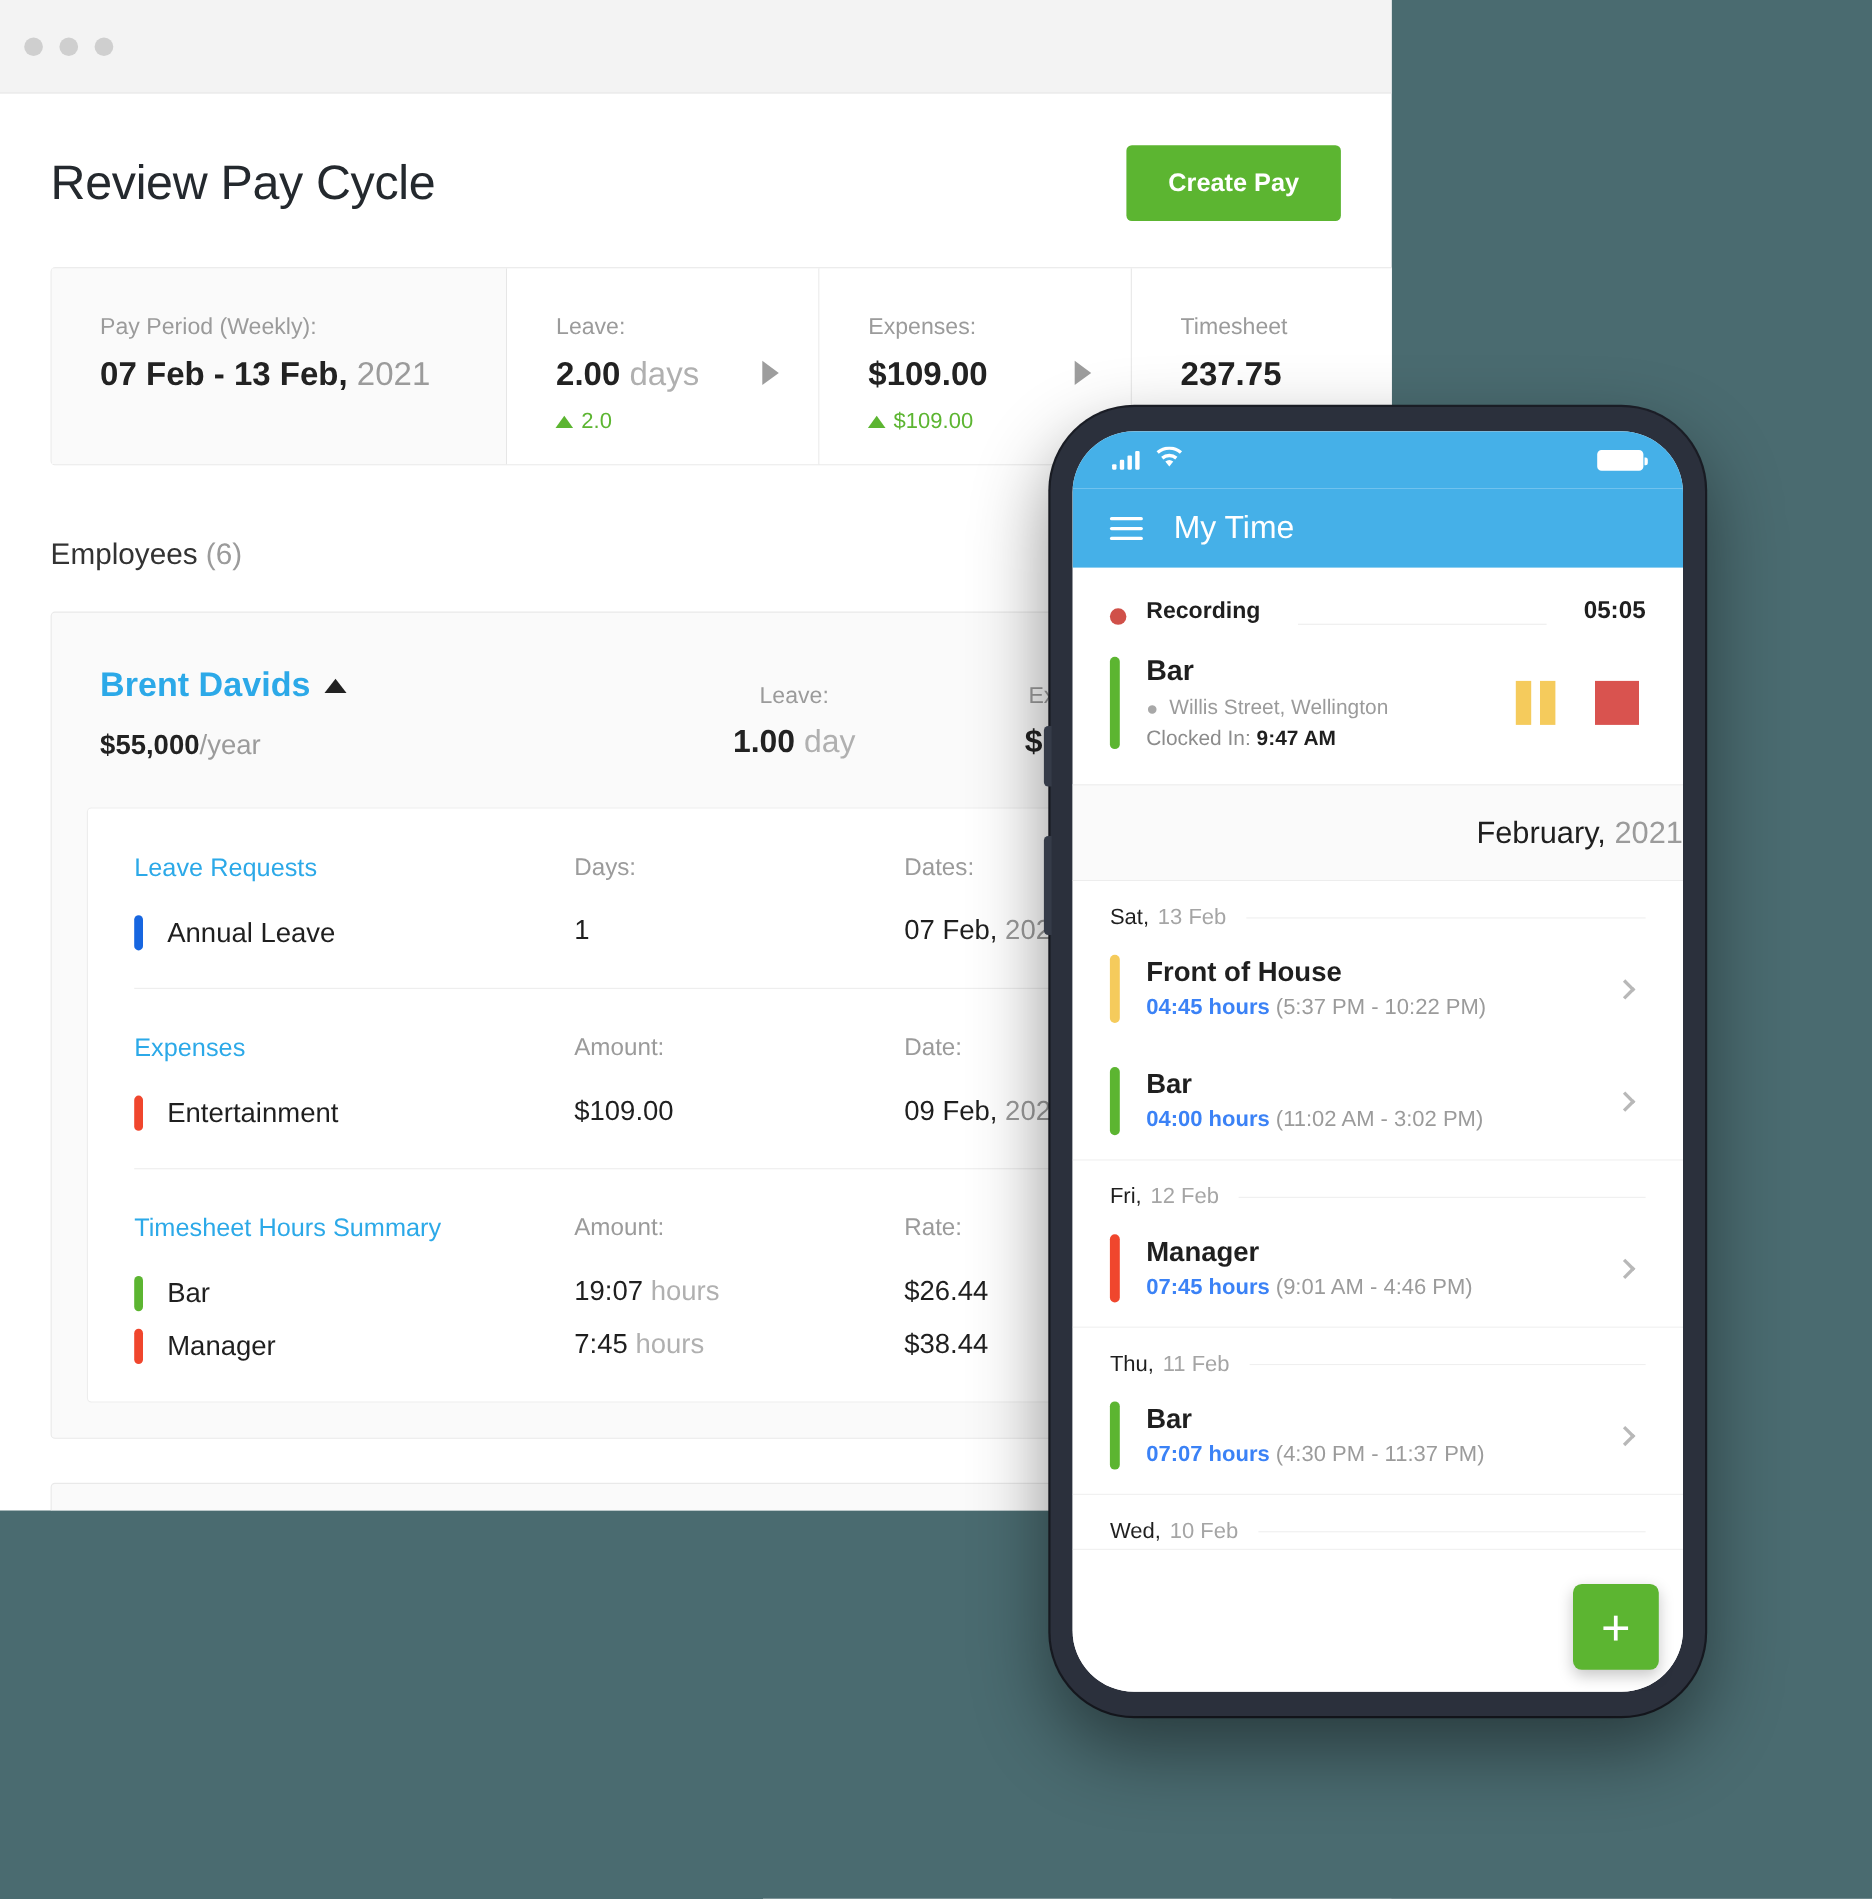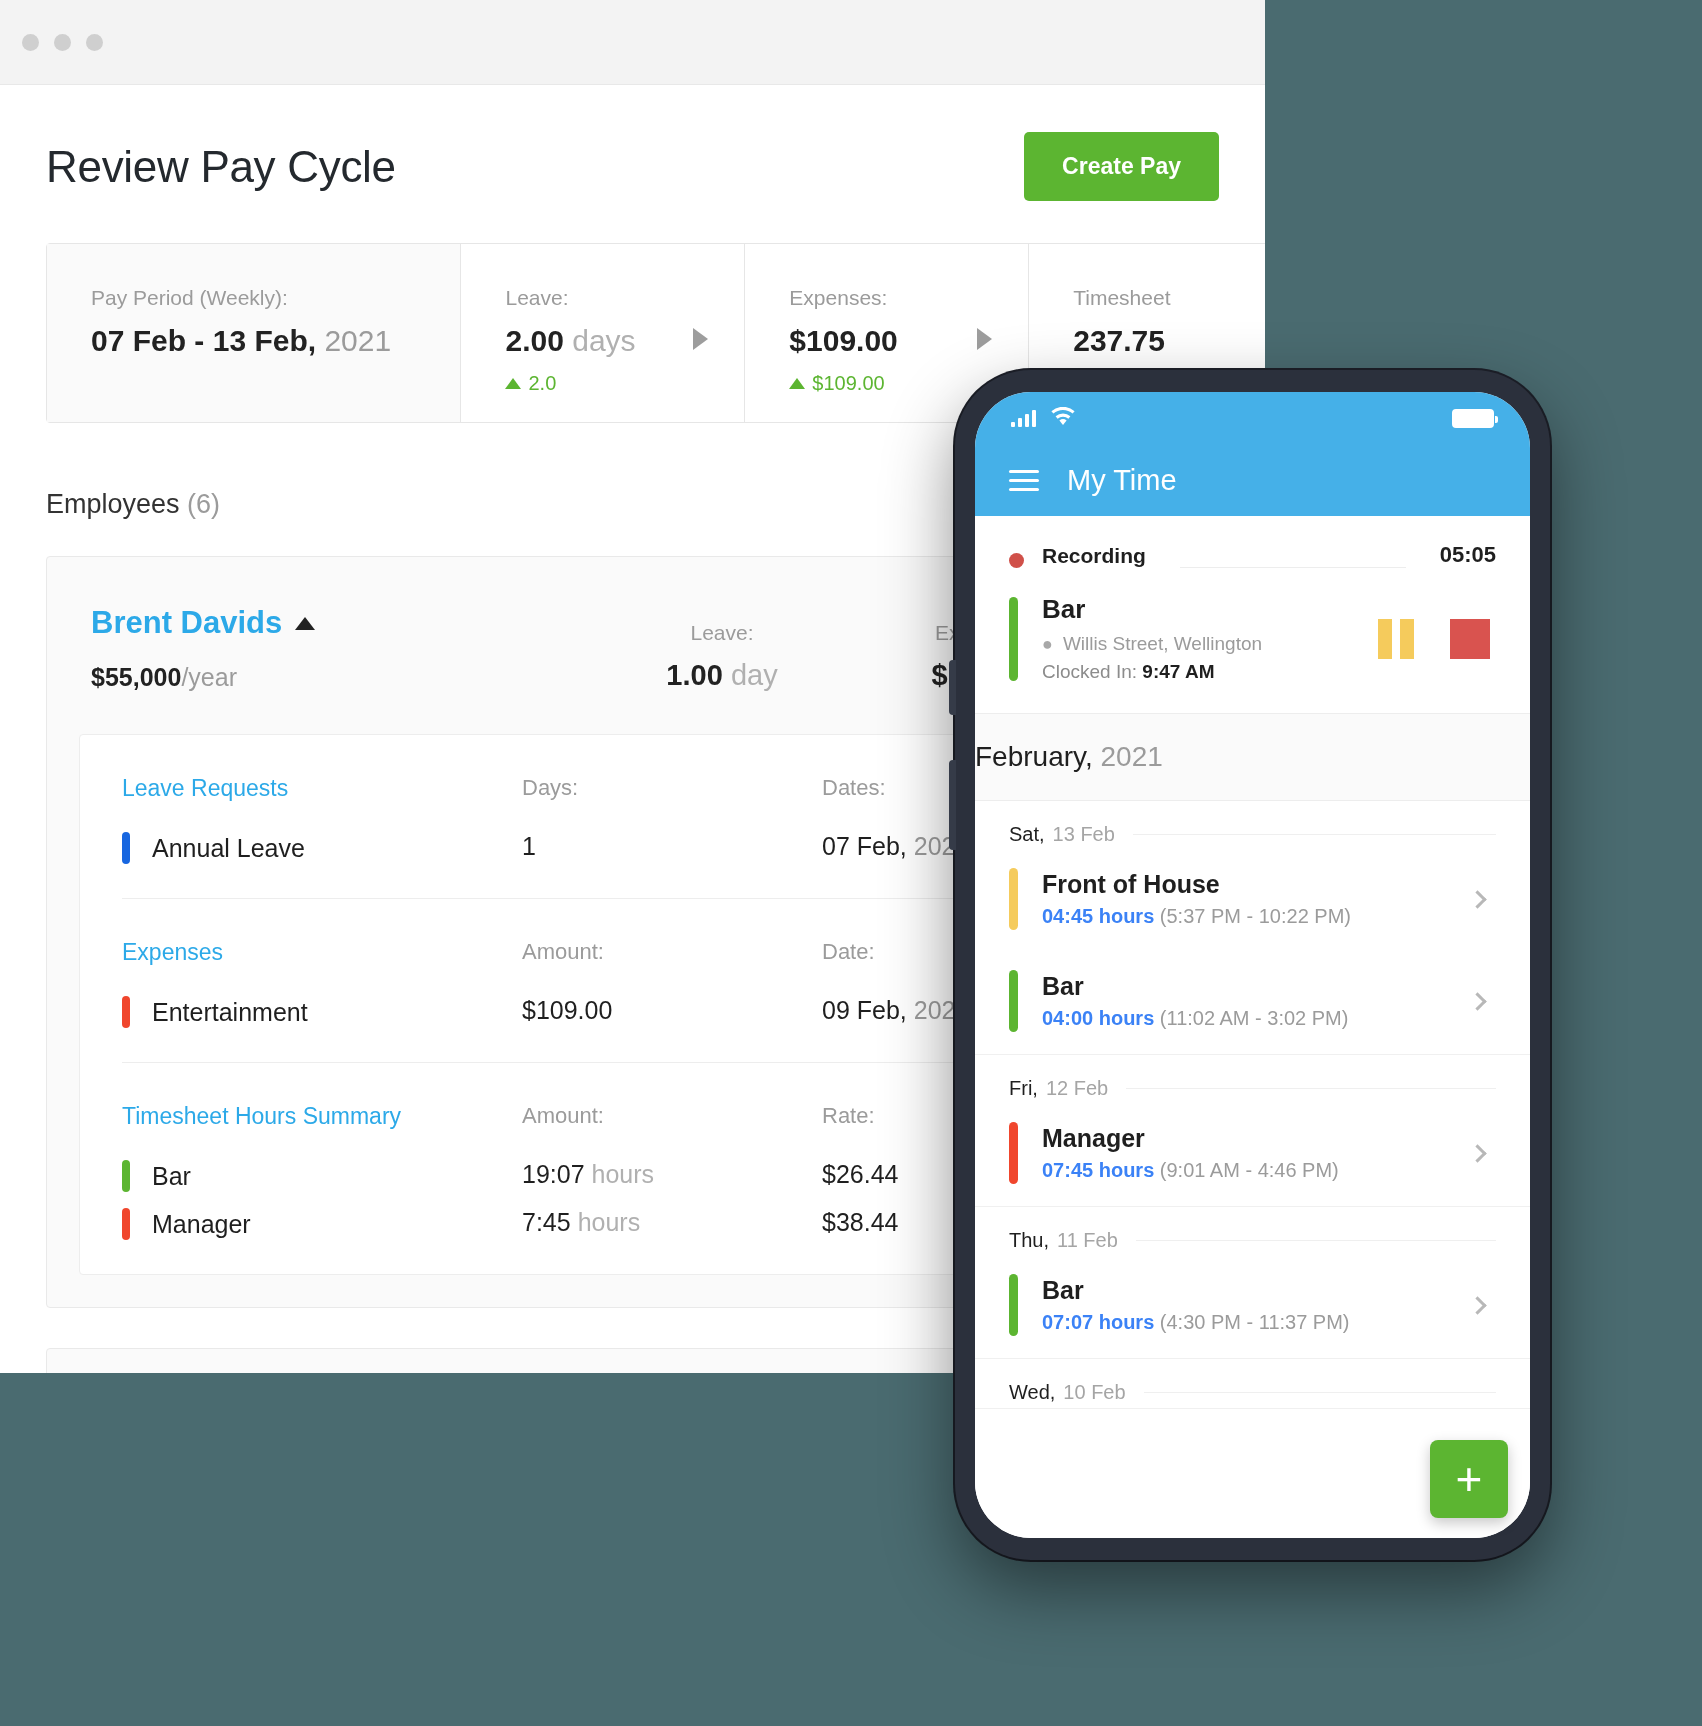--- a/index.html
+++ b/index.html
@@ -200,21 +200,21 @@
   #recording-clockin { margin-top: 6px; font-size: 19px; color: #8c8c8c; }
   #recording-clockin b { color: #1f1f1f; }
   #pause-button {
     display: flex; gap: 8px; margin-right: 36px; cursor: pointer;
   }
   #pause-button i { width: 14px; height: 40px; background: #f5cb5c; display: block; }
   #stop-button { width: 40px; height: 40px; background: #d9534f; margin-right: 6px; cursor: pointer; }
 
   #month-bar {
     background: #fafafa; border-top: 1px solid #ededed; border-bottom: 1px solid #ededed;
-    height: 88px; display: flex; align-items: center; justify-content: flex-start;
+    height: 88px; display: flex; align-items: center; justify-content: flex-end;
   }
   #month-label { font-size: 28px; color: #1f1f1f; }
   #month-label .yr { color: #9b9b9b; }
 
   #timeline { flex: 1; overflow: hidden; background: #ffffff; }
   .day-group { border-bottom: 1px solid #f0f0f0; padding: 0 34px; }
   .day-head { display: flex; align-items: center; padding: 22px 0 4px 0; }
   .day-head .d-dow { font-size: 20px; color: #1f1f1f; }
   .day-head .d-date { font-size: 20px; color: #a5a5a5; margin-left: 8px; }
   .day-head .d-rule { flex: 1; height: 1px; background: #efefef; margin-left: 18px; }

